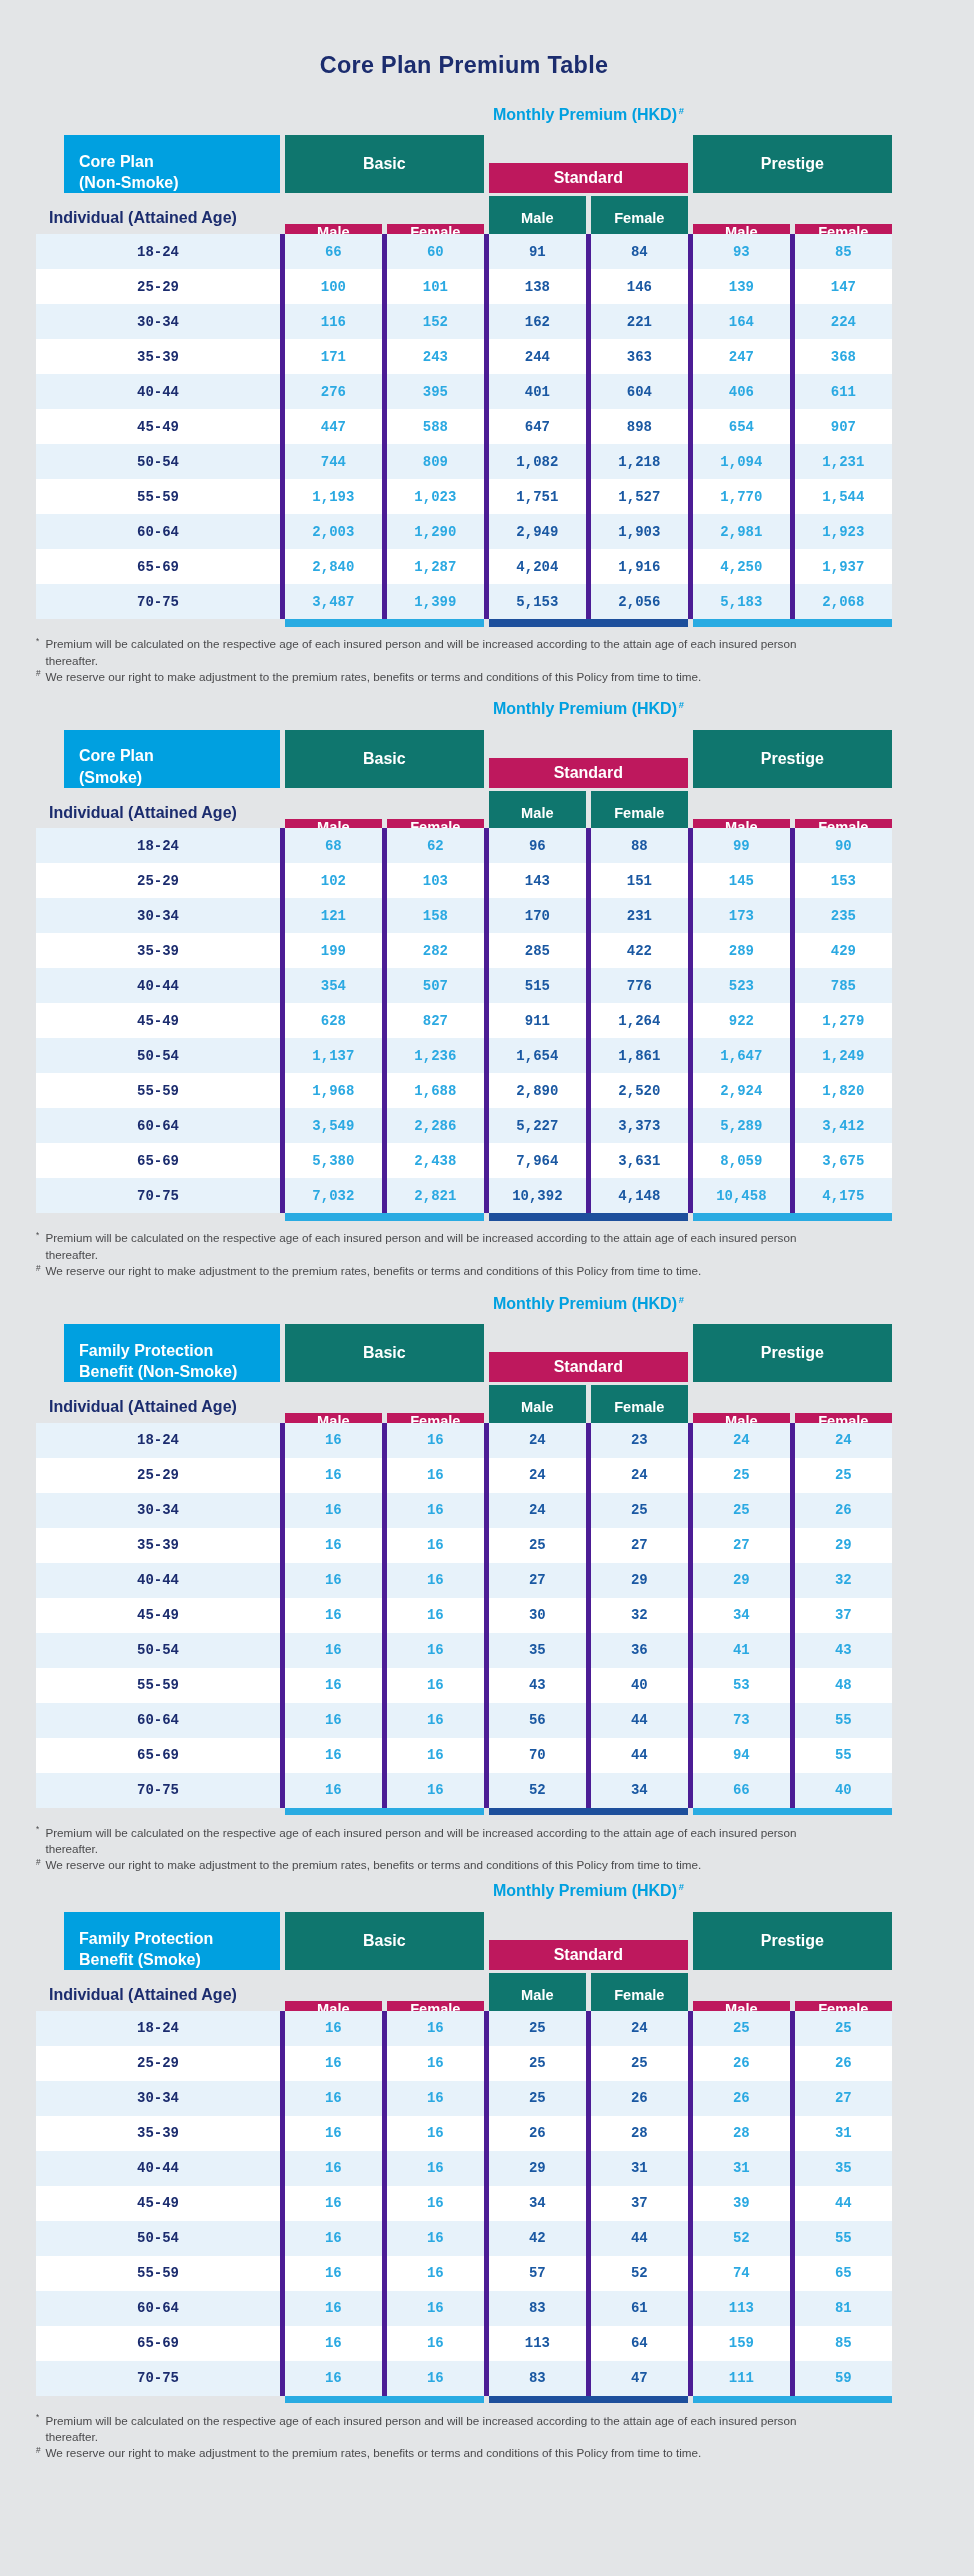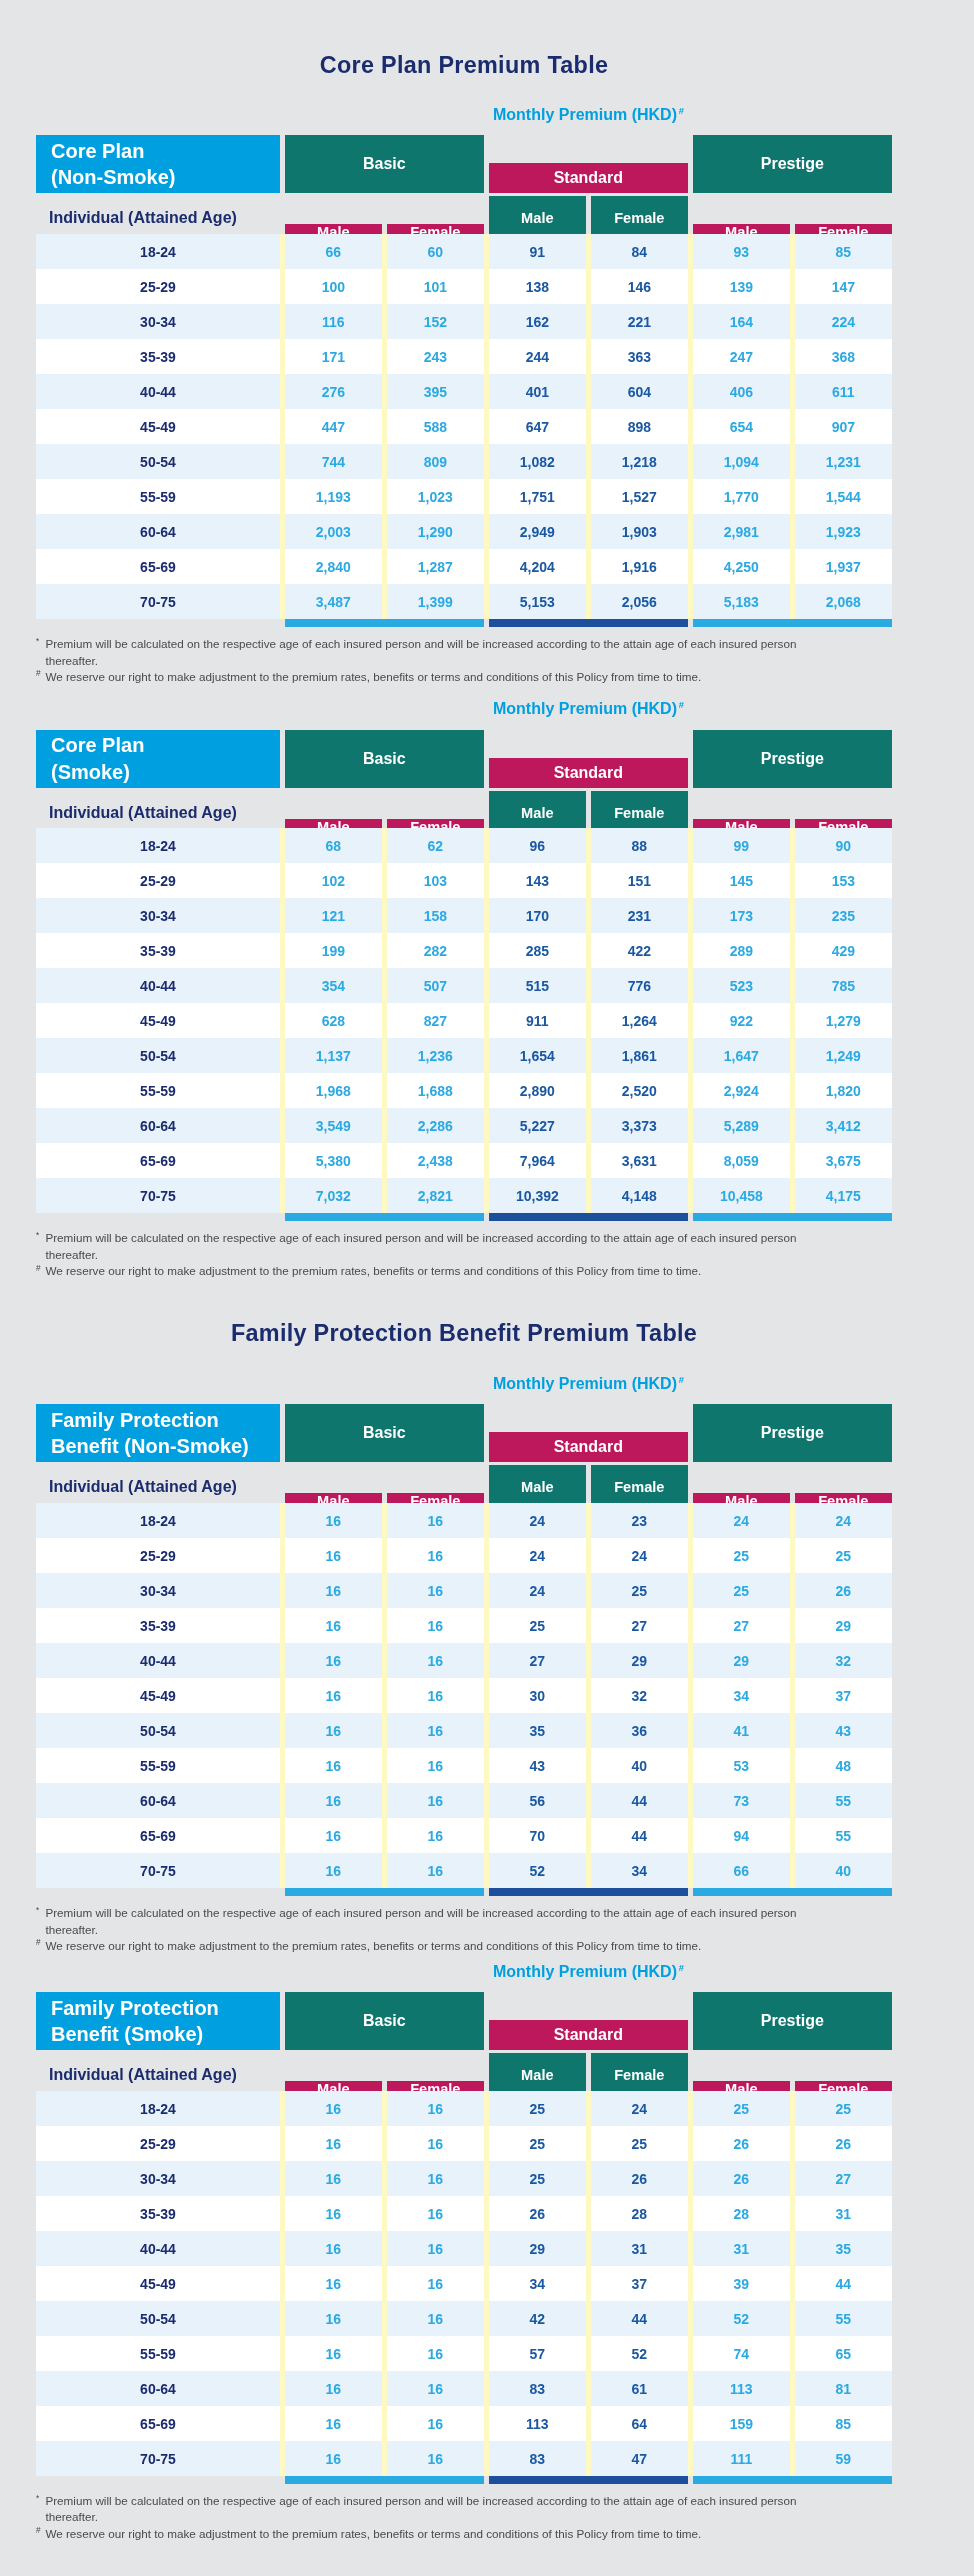--- a/index.html
+++ b/index.html
@@ -27,38 +27,38 @@
   .grid {
     display:grid;
     grid-template-columns:244px repeat(6, 1fr);
     column-gap:4.7px;
   }
   .cell { display:flex; align-items:center; justify-content:center; }
 
   
   .hrow1 { height:58px; margin-bottom:2.9px; }
   .hrow1 .corner {
-    background:#00A0E0; color:#fff; font-weight:bold; font-size:20px;
-    line-height:1.32; justify-content:center; padding-left:15px;
-    flex-direction:column; align-items:flex-start;
+    background:#00A0E0; color:#fff; font-weight:bold; font-size:16px;
+    line-height:1.32; justify-content:flex-end; padding-left:15px;
+    flex-direction:column; align-items:flex-start;margin-left:28px;
   }
   .hrow1 .group { color:#fff; font-weight:bold; font-size:16px; grid-column:span 2; }
   .bg-dark  { background:#0f766e; }
   .bg-light { background:#be185d;margin-top:28px; }
 
   
   .hrow2 { height:35px; margin-bottom:2.9px; }
   .hrow2 .rowhead {
     color:#1B2C6E; font-weight:bold; font-size:16px;
     justify-content:flex-start; padding-left:13px;
   }
   .hrow2 .sub { color:#fff; font-weight:bold; font-size:14.6px; }
 
   
-  .databody { background:#fef9c3; }
+  .databody { background:#4c1d95;font-family:Liberation Mono, monospace; }
   .drow { height:35px; }
   .drow .cell { font-weight:bold; font-size:14px; }
   .drow.shade .cell { background:#E7F2FA; }
   .drow.plain .cell { background:#ffffff; }
   .drow .age { color:#1B2C6E; }
   .drow .vlight { color:#2BA9E2; }
   .drow .vdark  { color:#1A58A2; }
 
   
   .barrow { height:7.6px; }
@@ -345,21 +345,20 @@
         <div class="bar bar-light"></div>
         <div class="bar bar-dark"></div>
         <div class="bar bar-light"></div>
       </div>
       <div class="footnotes">
         <div class="fn"><sup>*</sup><span>Premium will be calculated on the respective age of each insured person and will be increased according to the attain age of each insured person thereafter.</span></div>
         <div class="fn"><sup>#</sup><span>We reserve our right to make adjustment to the premium rates, benefits or terms and conditions of this Policy from time to time.</span></div>
       </div>
     </section>
 
-    <div class="section-title second">Family Protection Benefit Premium Table</div>
 
     <section class="table-block gap-small">
       <div class="mp-label">
         <span>Monthly Premium (HKD)</span><sup>#</sup>
       </div>
       <div class="grid hrow1">
         <div class="cell corner">
           <div>Family Protection</div>
           <div>Benefit (Non-Smoke)</div>
         </div>

